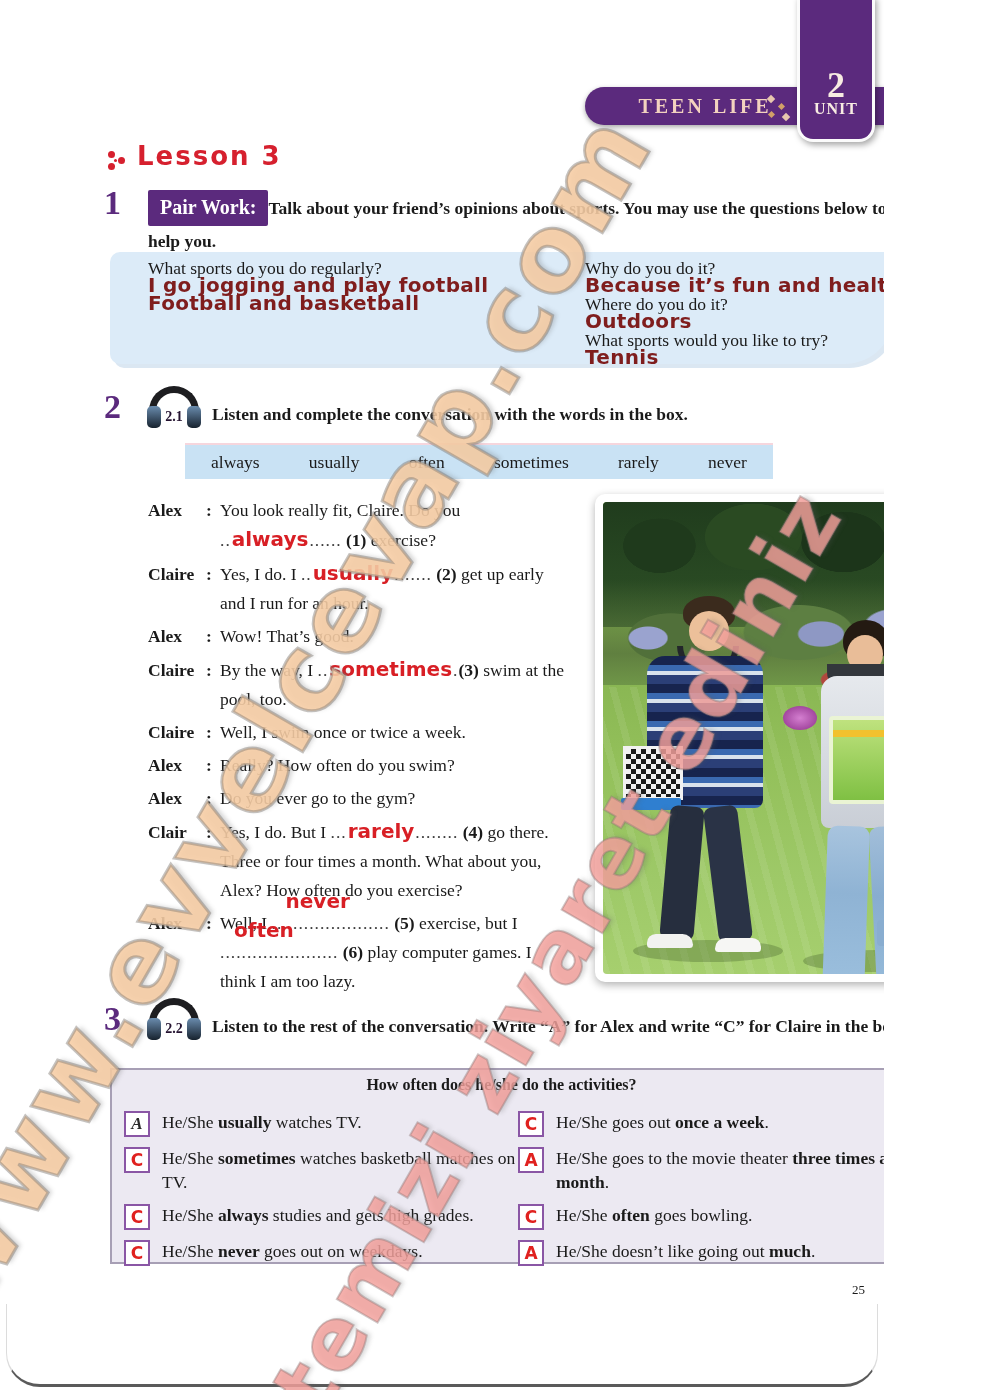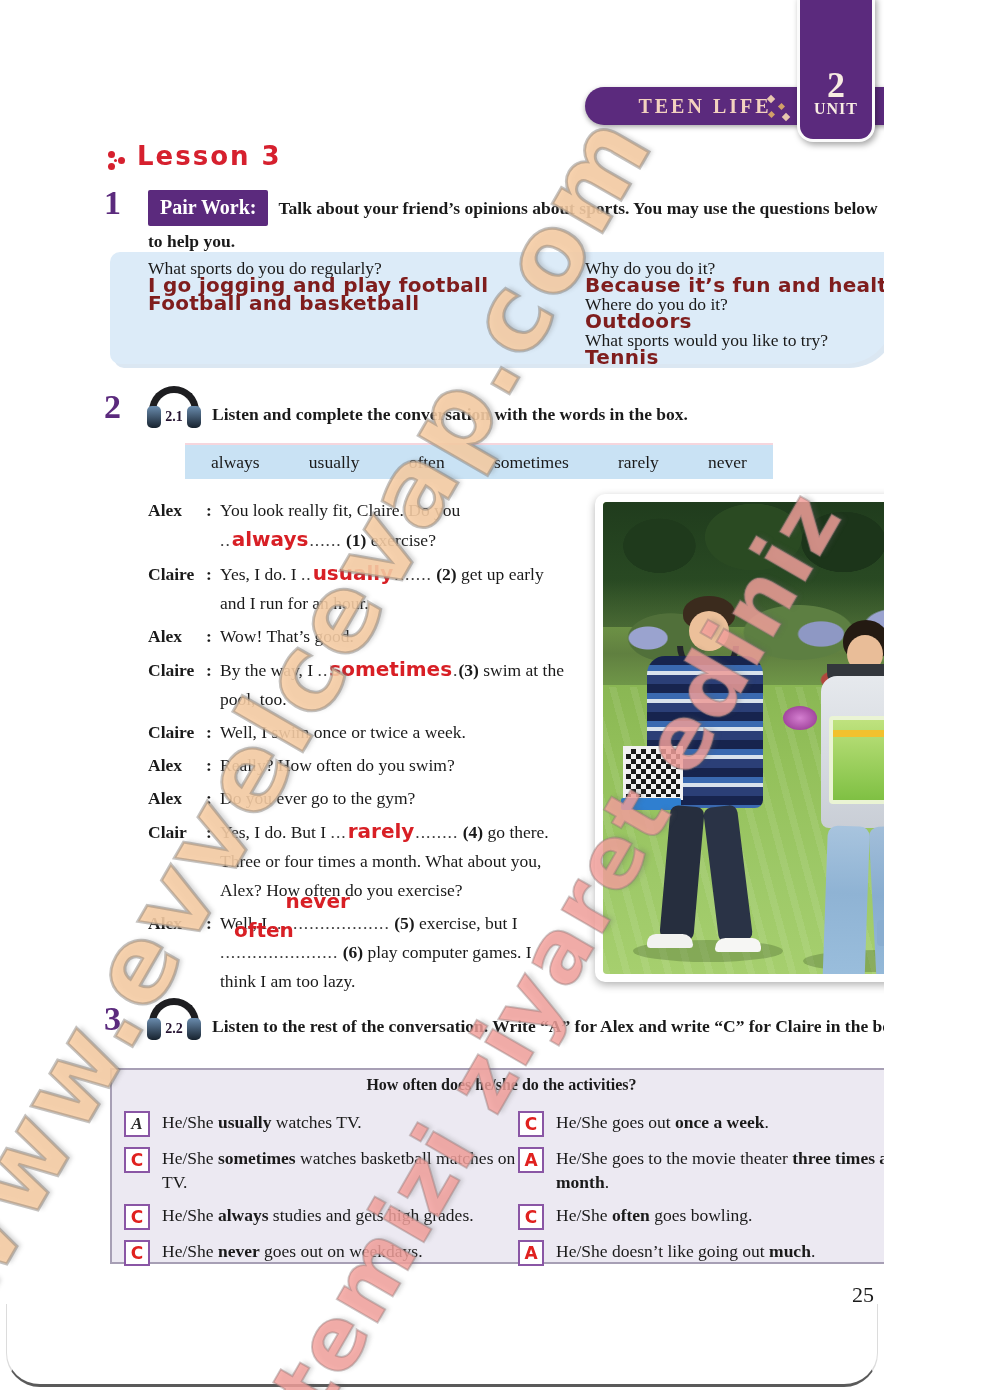--- a/index.html
+++ b/index.html
@@ -26,21 +26,21 @@
   .lesson-title{position:absolute;left:137px;top:141px;font-family:"DejaVu Sans",sans-serif;
       font-weight:bold;font-size:26px;letter-spacing:2px;color:#d6202e;}
 
   
   .ex-num{position:absolute;left:104px;font-weight:bold;font-size:34px;color:#5b2a7d;}
 
   
   .pairwork-par{position:absolute;left:148px;top:190px;width:748px;font-weight:bold;
       font-size:17.5px;line-height:30px;}
   .pairwork-tag{display:inline-block;background:#5b2a7d;color:#fff;font-weight:bold;font-size:20px;
-      padding:2px 12px 4px 12px;margin-right:10px;border-radius:2px;}
+      padding:2px 12px 4px 12px;border-radius:2px;}
 
   .qbox{position:absolute;left:110px;top:252px;width:783px;height:112px;background:#dcebf8;
       border-radius:10px 10px 48px 10px;box-shadow:4px 4px 0 rgba(176,201,226,.45);}
   .qa-col{position:absolute;top:7px;}
   .qa-col.left{left:38px;} .qa-col.right{left:475px;}
   .qa .q{font-size:17.5px;line-height:18px;}
   .qa .a{font-family:"DejaVu Sans",sans-serif;font-weight:bold;font-size:20px;line-height:17px;
       color:#7f1d1d;white-space:nowrap;letter-spacing:.3px;margin-bottom:1px;}
 
   
@@ -143,21 +143,21 @@
   .act-col{position:absolute;top:40px;}
   .act-col.left{left:12px;width:392px;}
   .act-col.right{left:406px;width:372px;}
   .act-item{display:flex;gap:12px;margin-bottom:9px;font-size:17.5px;line-height:24px;}
   .act-box{flex:0 0 auto;width:22px;height:22px;box-sizing:content-box;border:2px solid #8a56a5;background:#fff;
       display:flex;align-items:center;justify-content:center;margin-top:1px;}
   .act-box.example{font-style:italic;font-weight:600;font-size:17px;color:#2a2a2a;font-family:"Liberation Serif",serif;}
   .act-box.written{font-family:"DejaVu Sans",sans-serif;font-weight:bold;font-size:17px;color:#e0211f;}
   .act-text .b{font-weight:bold;}
 
-  .page-num{position:absolute;left:852px;top:1282px;font-size:22px;}
+  .page-num{position:absolute;left:852px;top:1282px;font-size:13px;}
 
   .page-frame{position:absolute;left:6px;right:6px;bottom:3px;height:80px;
       border:1px solid #dcdcdc;border-top:none;border-bottom:3px solid #5a5a5a;border-radius:0 0 34px 34px;}
 
   
   .wm{position:absolute;font-family:"DejaVu Sans",sans-serif;font-weight:bold;white-space:nowrap;
       pointer-events:none;z-index:60;transform-origin:0 50%;}
   .wm1{left:-54px;top:1235px;font-size:106px;letter-spacing:4px;transform:rotate(-60deg);
       color:rgba(247,205,164,.88);-webkit-text-stroke:3px rgba(128,122,116,.45);
       text-shadow:3px 3px 4px rgba(90,90,90,.25);}

